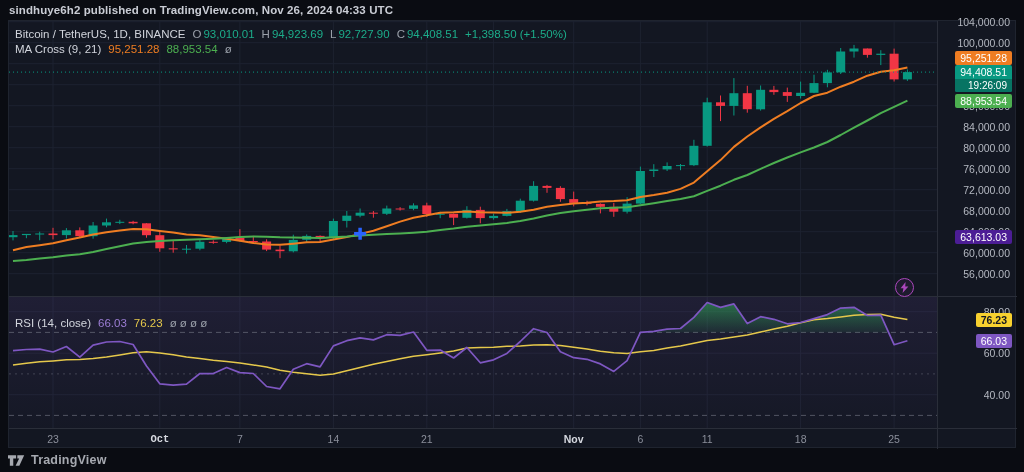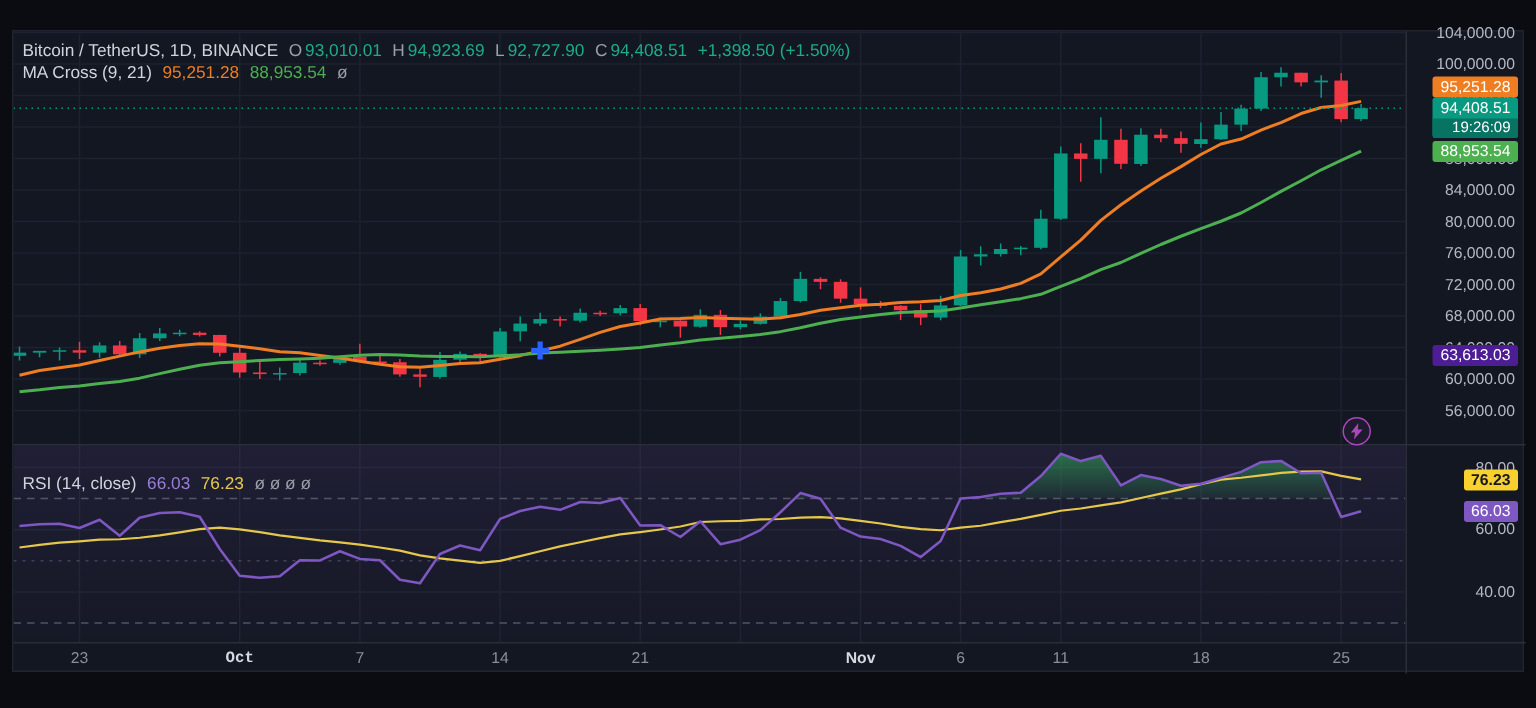--- a/index.html
+++ b/index.html
@@ -55,20 +55,23 @@
 
   .footer { position:absolute; left:8px; top:448px; height:24px; display:flex;
     align-items:center; gap:6px; color:#a6a9b0; }
   .footer .logo-text { font-size:12.5px; font-weight:700; letter-spacing:.2px; }
 </style>
 </head>
 <body>
 
 <div class="stage">
 
+  <div class="topbar">
+    <span>sindhuye6h2 published on TradingView.com, Nov 26, 2024 04:33 UTC</span>
+  </div>
 
   <div class="card">
 
     <svg class="plot" id="plot-svg" xmlns="http://www.w3.org/2000/svg" width="928" height="407">
         <defs>
  <clipPath id="cp-price">
             <rect x="0" y="0" width="928" height="275"></rect>
           </clipPath>
  <clipPath id="cp-rsi">
             <rect x="0" y="276" width="928" height="131"></rect>
@@ -348,14 +351,21 @@
       </div>
 
     <button class="boost">
       <svg width="9" height="11" viewBox="0 0 9 11">
         <polygon points="5.6,0 0.6,6.3 3.4,6.3 2.6,11 8.4,4.4 5.2,4.4" fill="#ab47bc"></polygon>
       </svg>
     </button>
 
   </div>
 
+  <div class="footer">
+    <svg width="17" height="14" viewBox="0 0 21 14">
+      <path d="M0 1 h10 v4 H6.5 v9 h-4.2 V5 H0 Z" fill="#a6a9b0"></path>
+      <path d="M11.5 1 h8.5 l-6 13 h-4.6 l4.4 -9 h-2.3 Z" fill="#a6a9b0"></path>
+    </svg>
+    <span class="logo-text">TradingView</span>
+  </div>
 
 </div>
 
 </body></html>

